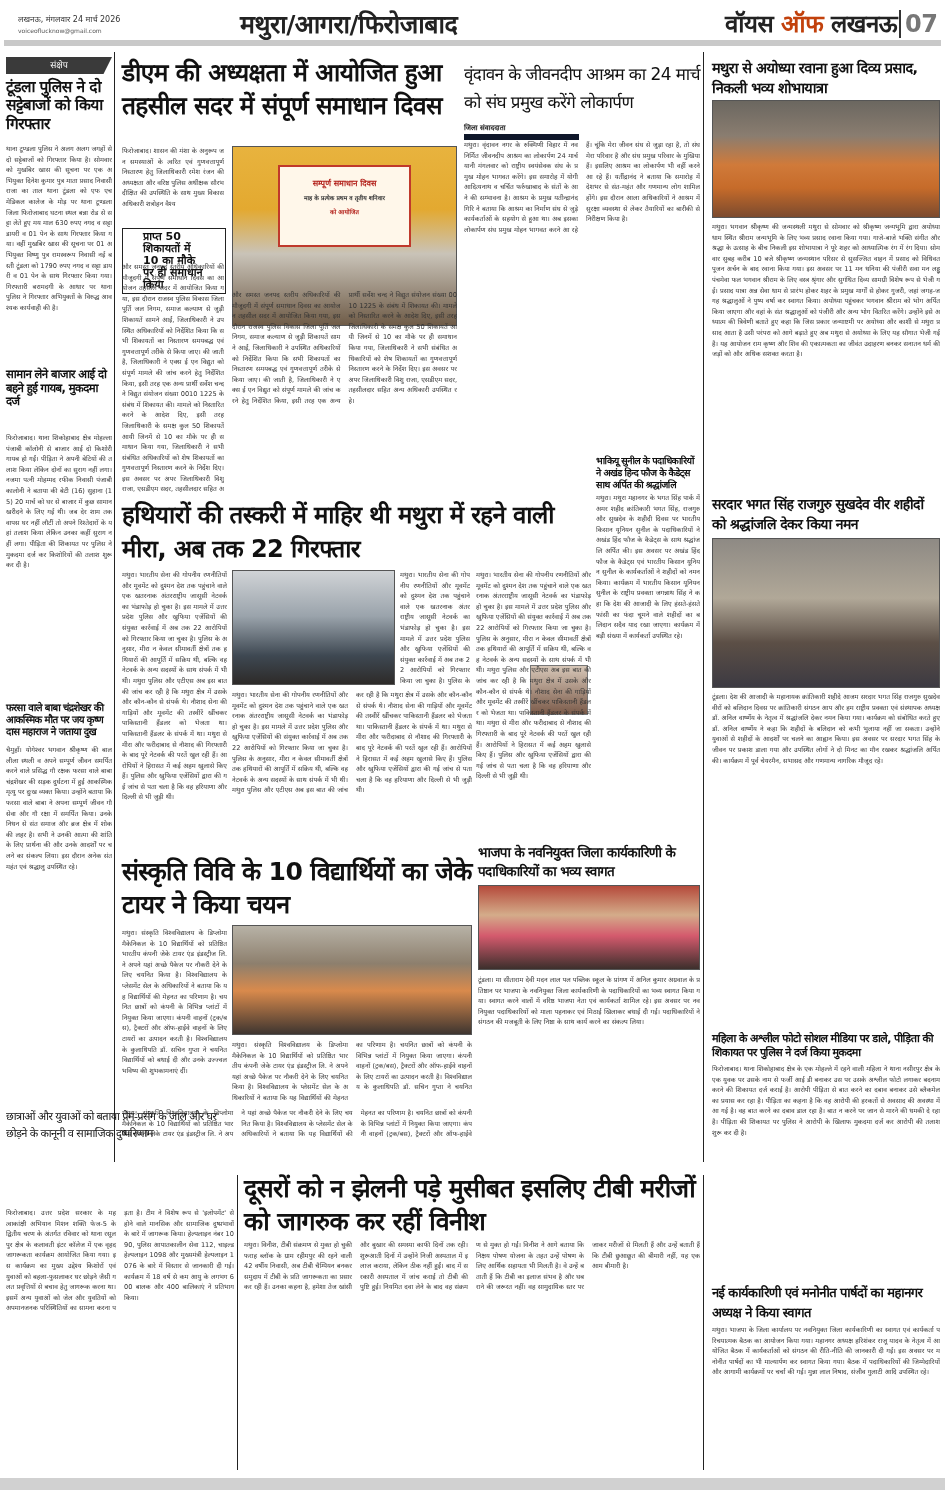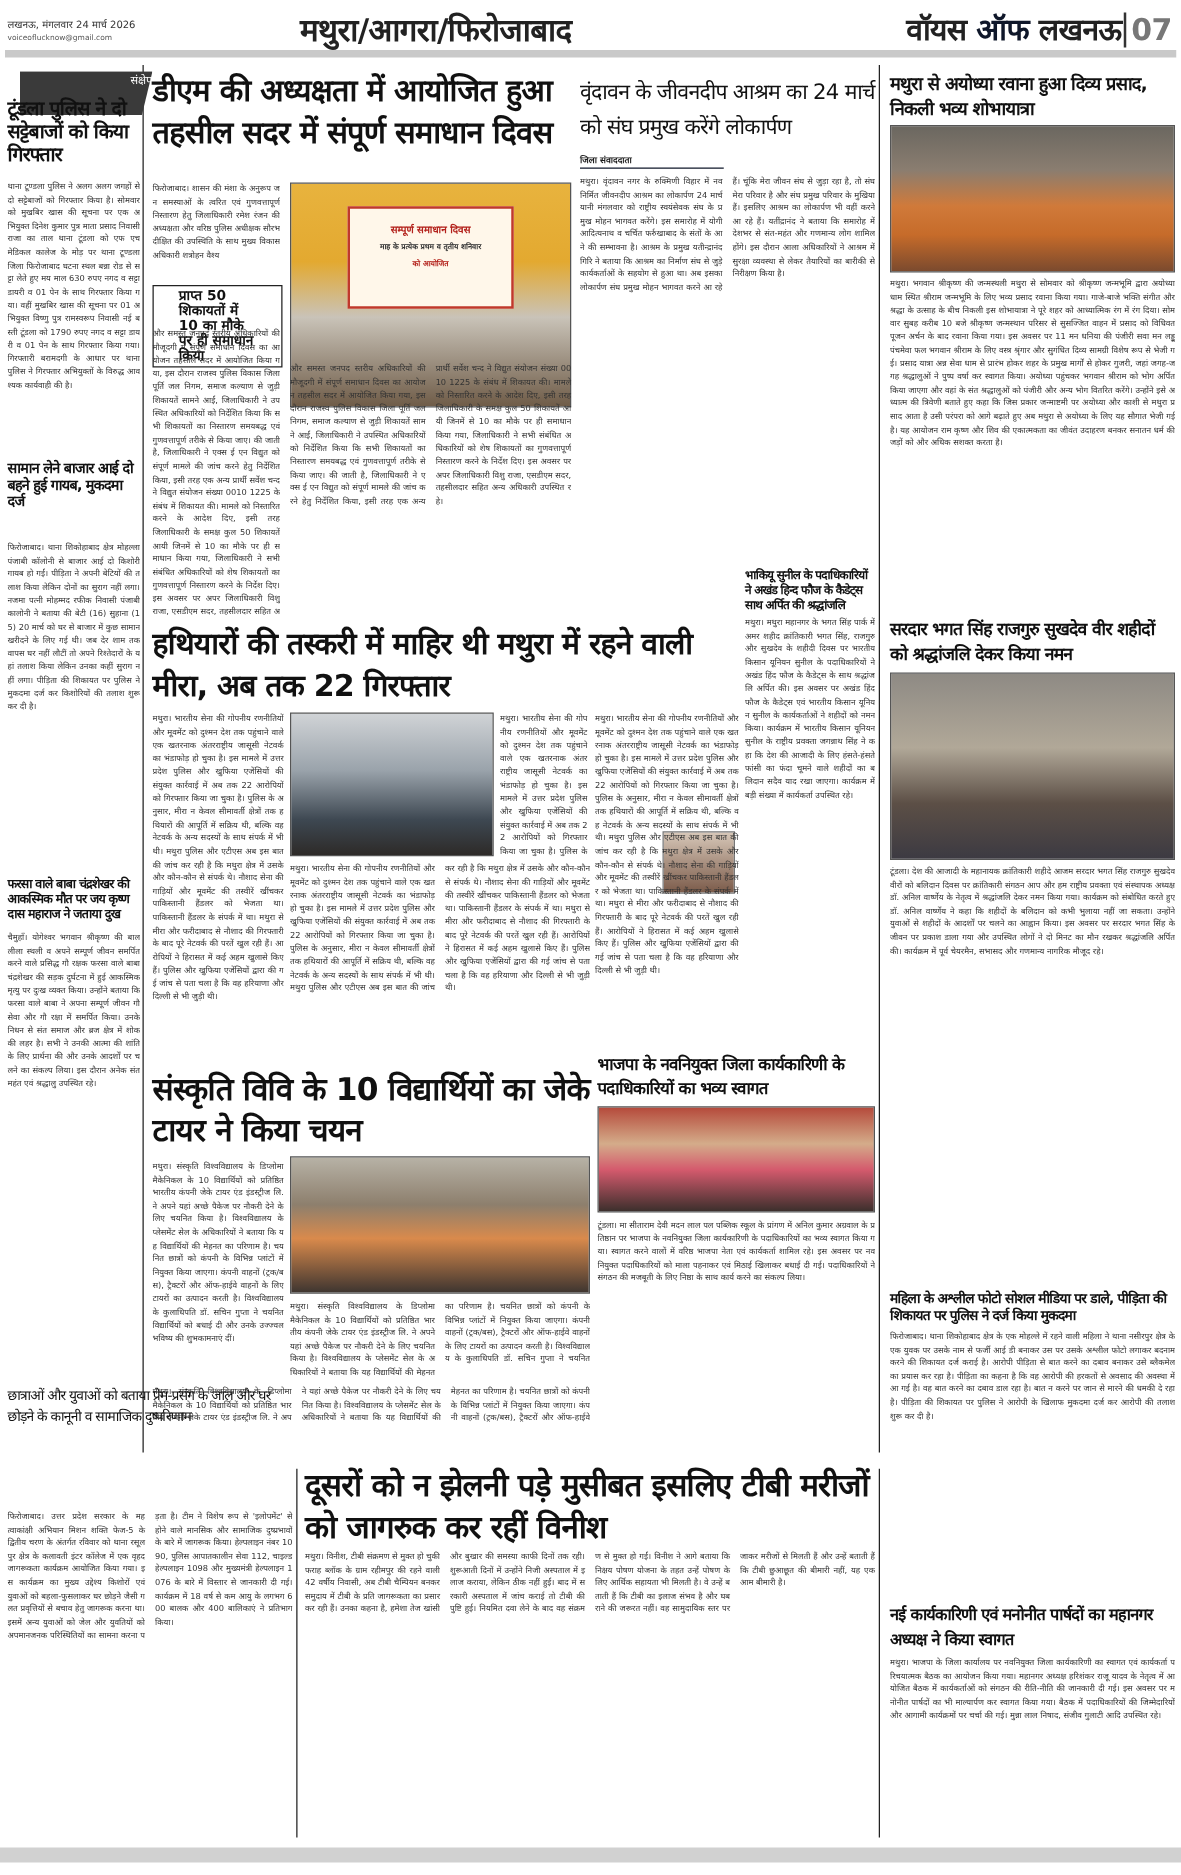--- a/index.html
+++ b/index.html
@@ -1,32 +1,32 @@
 <!DOCTYPE html>
 <html><head>
 <meta charset="utf-8">
 <style>
 *{box-sizing:border-box;margin:0;padding:0}
 html,body{width:945px;height:1500px;background:#fff;overflow:hidden}
 body{font-family:"DejaVu Sans",sans-serif;color:#1a1a1a;position:relative}
 .abs{position:absolute}
-.mast-left{left:6px;top:14px;font-size:8px;line-height:11px;color:#333}
+.mast-left{left:18px;top:14px;font-size:8px;line-height:11px;color:#333}
 .mast-left .em{font-size:6px;color:#555}
 .mast-center{left:240px;top:6px;font-size:25px;font-weight:bold;color:#222;letter-spacing:-0.5px}
 .mast-right{left:725px;top:6px;font-size:24px;font-weight:bold;color:#222;letter-spacing:-0.5px}
-.mast-right .mid{color:#0f172a}
+.mast-right .mid{color:#c2410c}
 .mast-right .pg{color:#777;border-left:2px solid #333;padding-left:4px;margin-left:2px}
 .rule{left:4px;top:40px;width:937px;height:6px;background:#c9c9c9}
 .vline{background:#222;width:1px}
 .hd{font-weight:bold;color:#111;line-height:1.18;letter-spacing:-0.6px}
 .body{font-size:6.6px;line-height:10.6px;color:#333;text-align:justify;overflow:hidden;word-break:break-all}
 .body.cols2{column-count:2;column-gap:8px}
 .body.cols3{column-count:3;column-gap:8px}
 .body.cols4{column-count:4;column-gap:8px}
-.tag{left:16px;top:57px;width:106px;height:35px;background:#3a3a3a;color:#fff;font-size:9px;text-align:right;line-height:17px;clip-path:polygon(0 0,100% 0,92% 100%,0 100%)}
+.tag{left:6px;top:57px;width:106px;height:17px;background:#3a3a3a;color:#fff;font-size:9px;text-align:center;line-height:17px;clip-path:polygon(0 0,100% 0,92% 100%,0 100%)}
 .photo{border:1px solid #555;overflow:hidden}
 .ph-a{background:linear-gradient(180deg,#e8b33e 0%,#e3a930 35%,#c9c3b8 60%,#6f5c48 100%)}
 .ph-b{background:linear-gradient(180deg,#6b6760 0%,#8a7d70 30%,#d07a3a 55%,#c66b2a 75%,#7b4a2e 100%)}
 .ph-c{background:linear-gradient(180deg,#8e8a84 0%,#b1a898 40%,#5c4f46 70%,#3c3a42 100%)}
 .ph-d{background:linear-gradient(180deg,#d0d3d6 0%,#9aa3ab 40%,#3e4852 75%,#2d2a28 100%)}
 .ph-e{background:linear-gradient(180deg,#b54a3b 0%,#d4ac8a 35%,#d45a6d 60%,#3c2f2c 100%)}
 .ph-f{background:linear-gradient(180deg,#b7b2a6 0%,#8d7f6d 35%,#d98a4c 60%,#3e3530 100%)}
 .banner-box{position:absolute;left:20%;top:10%;width:60%;height:46%;background:#fff7ea;border:2px solid #c0392b;font-size:8px;text-align:center;color:#b3211b;font-weight:bold;padding-top:10px;line-height:14px}
 .callout{border:1.5px solid #222;font-size:11px;font-weight:bold;line-height:12px;padding:2px 20px;background:#fff;color:#111}
 .bottom-rule{left:0;top:1478px;width:945px;height:12px;background:#d1d1d1}
@@ -69,21 +69,21 @@
 <div class="abs photo ph-a" style="left:232px;top:146px;width:225px;height:180px">
   <div class="banner-box">
     <div>सम्पूर्ण समाधान दिवस</div>
     <div style="font-size:6px;color:#333">माह के प्रत्येक प्रथम व तृतीय शनिवार</div>
     <div style="font-size:6px">को आयोजित</div>
   </div>
 </div>
 <div class="abs body cols2" style="left:232px;top:290px;width:225px;height:202px">और समस्त जनपद स्तरीय अधिकारियों की मौजूदगी में संपूर्ण समाधान दिवस का आयोजन तहसील सदर में आयोजित किया गया, इस दौरान राजस्व पुलिस विकास जिला पूर्ति जल निगम, समाज कल्याण से जुड़ी शिकायतें सामने आईं, जिलाधिकारी ने उपस्थित अधिकारियों को निर्देशित किया कि सभी शिकायतों का निस्तारण समयबद्ध एवं गुणवत्तापूर्ण तरीके से किया जाए। की जाती है, जिलाधिकारी ने एक्स ई एन विद्युत को संपूर्ण मामले की जांच करने हेतु निर्देशित किया, इसी तरह एक अन्य प्रार्थी सर्वेश चन्द ने विद्युत संयोजन संख्या 0010 1225 के संबंध में शिकायत की। मामले को निस्तारित करने के आदेश दिए, इसी तरह जिलाधिकारी के समक्ष कुल 50 शिकायतें आयी जिनमें से 10 का मौके पर ही समाधान किया गया, जिलाधिकारी ने सभी संबंधित अधिकारियों को शेष शिकायतों का गुणवत्तापूर्ण निस्तारण करने के निर्देश दिए। इस अवसर पर अपर जिलाधिकारी विशु राजा, एसडीएम सदर, तहसीलदार सहित अन्य अधिकारी उपस्थित रहे।</div>
 
 <div class="abs hd" style="left:464px;top:60px;width:236px;font-size:17px;font-weight:normal;line-height:28px">वृंदावन के जीवनदीप आश्रम का 24 मार्च को संघ प्रमुख करेंगे लोकार्पण</div>
-<div class="abs" style="left:464px;top:123px;width:115px;font-size:7px;font-weight:bold;border-bottom:1px solid #0f172a;padding-bottom:2px">जिला संवाददाता</div>
+<div class="abs" style="left:464px;top:123px;width:115px;font-size:7px;font-weight:bold;border-bottom:6px solid #0f172a;padding-bottom:2px">जिला संवाददाता</div>
 <div class="abs body cols2" style="left:464px;top:140px;width:236px;height:310px">मथुरा। वृंदावन नगर के रुक्मिणी विहार में नवनिर्मित जीवनदीप आश्रम का लोकार्पण 24 मार्च यानी मंगलवार को राष्ट्रीय स्वयंसेवक संघ के प्रमुख मोहन भागवत करेंगे। इस समारोह में योगी आदित्यनाथ व चर्चित फर्रुखाबाद के संतों के आने की सम्भावना है। आश्रम के प्रमुख यतीन्द्रानंद गिरि ने बताया कि आश्रम का निर्माण संघ से जुड़े कार्यकर्ताओं के सहयोग से हुआ था। अब इसका लोकार्पण संघ प्रमुख मोहन भागवत करने आ रहे हैं। चूंकि मेरा जीवन संघ से जुड़ा रहा है, तो संघ मेरा परिवार है और संघ प्रमुख परिवार के मुखिया हैं। इसलिए आश्रम का लोकार्पण भी वहीं करने आ रहे हैं। यतींद्रानंद ने बताया कि समारोह में देशभर से संत-महंत और गणमान्य लोग शामिल होंगे। इस दौरान आला अधिकारियों ने आश्रम में सुरक्षा व्यवस्था से लेकर तैयारियों का बारीकी से निरीक्षण किया है।</div>
 
 <div class="abs hd" style="left:596px;top:455px;width:104px;font-size:9.5px;line-height:12px">भाकियू सुनील के पदाधिकारियों ने अखंड हिन्द फौज के कैडेट्स साथ अर्पित की श्रद्धांजलि</div>
 <div class="abs body" style="left:596px;top:493px;width:104px;height:345px">मथुरा। मथुरा महानगर के भगत सिंह पार्क में अमर शहीद क्रांतिकारी भगत सिंह, राजगुरु और सुखदेव के शहीदी दिवस पर भारतीय किसान यूनियन सुनील के पदाधिकारियों ने अखंड हिंद फौज के कैडेट्स के साथ श्रद्धांजलि अर्पित की। इस अवसर पर अखंड हिंद फौज के कैडेट्स एवं भारतीय किसान यूनियन सुनील के कार्यकर्ताओं ने शहीदों को नमन किया। कार्यक्रम में भारतीय किसान यूनियन सुनील के राष्ट्रीय प्रवक्ता जगन्नाथ सिंह ने कहा कि देश की आजादी के लिए हंसते-हंसते फांसी का फंदा चूमने वाले शहीदों का बलिदान सदैव याद रखा जाएगा। कार्यक्रम में बड़ी संख्या में कार्यकर्ता उपस्थित रहे।</div>
 
 <div class="abs hd" style="left:712px;top:58px;width:228px;font-size:14.5px;line-height:20px">मथुरा से अयोध्या रवाना हुआ दिव्य प्रसाद, निकली भव्य शोभायात्रा</div>
 <div class="abs photo ph-b" style="left:712px;top:100px;width:228px;height:118px"></div>
 <div class="abs body" style="left:712px;top:222px;width:228px;height:268px">मथुरा। भगवान श्रीकृष्ण की जन्मस्थली मथुरा से सोमवार को श्रीकृष्ण जन्मभूमि द्वारा अयोध्या धाम स्थित श्रीराम जन्मभूमि के लिए भव्य प्रसाद रवाना किया गया। गाजे-बाजे भक्ति संगीत और श्रद्धा के उत्साह के बीच निकली इस शोभायात्रा ने पूरे शहर को आध्यात्मिक रंग में रंग दिया। सोमवार सुबह करीब 10 बजे श्रीकृष्ण जन्मस्थान परिसर से सुसज्जित वाहन में प्रसाद को विधिवत पूजन अर्चन के बाद रवाना किया गया। इस अवसर पर 11 मन धनिया की पंजीरी सवा मन लड्डू पंचमेवा फल भगवान श्रीराम के लिए वस्त्र श्रृंगार और सुगंधित दिव्य सामग्री विशेष रूप से भेजी गई। प्रसाद यात्रा अन्न सेवा धाम से प्रारंभ होकर शहर के प्रमुख मार्गों से होकर गुजरी, जहां जगह-जगह श्रद्धालुओं ने पुष्प वर्षा कर स्वागत किया। अयोध्या पहुंचकर भगवान श्रीराम को भोग अर्पित किया जाएगा और वहां के संत श्रद्धालुओं को पंजीरी और अन्य भोग वितरित करेंगे। उन्होंने इसे अध्यात्म की त्रिवेणी बताते हुए कहा कि जिस प्रकार जन्माष्टमी पर अयोध्या और काशी से मथुरा प्रसाद आता है उसी परंपरा को आगे बढ़ाते हुए अब मथुरा से अयोध्या के लिए यह सौगात भेजी गई है। यह आयोजन राम कृष्ण और शिव की एकात्मकता का जीवंत उदाहरण बनकर सनातन धर्म की जड़ों को और अधिक सशक्त करता है।</div>
 
 <div class="abs hd" style="left:712px;top:494px;width:228px;font-size:14px;line-height:20px">सरदार भगत सिंह राजगुरु सुखदेव वीर शहीदों को श्रद्धांजलि देकर किया नमन</div>

